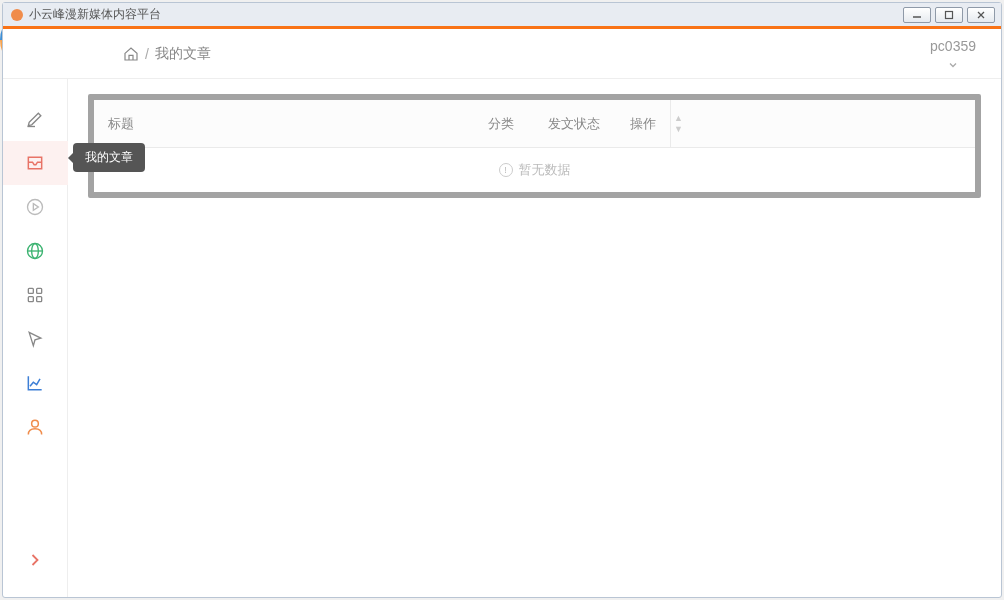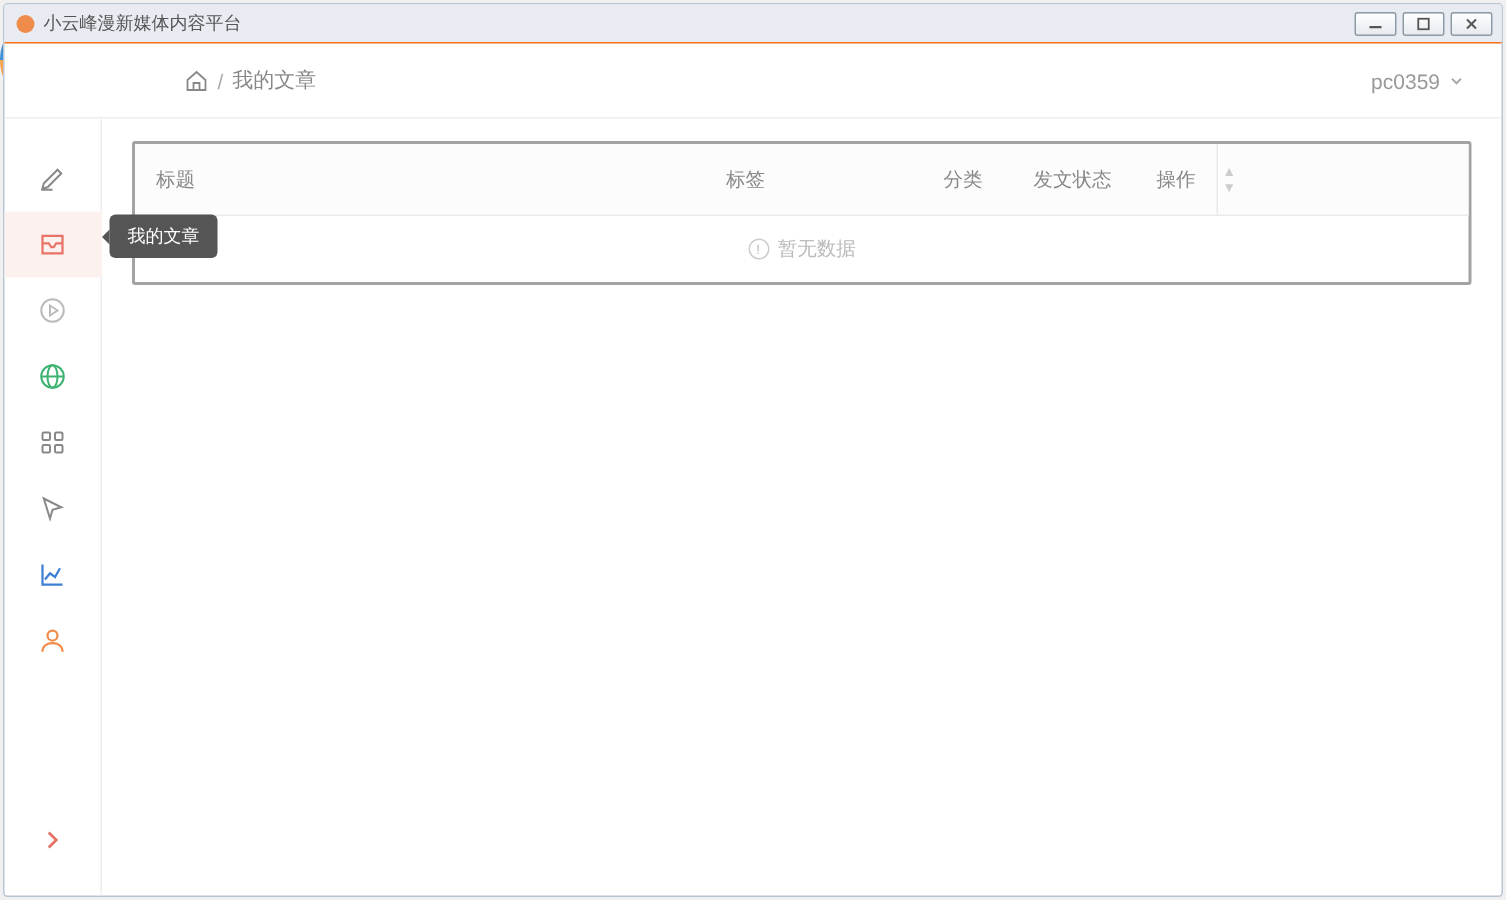--- a/index.html
+++ b/index.html
@@ -8,54 +8,54 @@
     
     .watermark-container { position: absolute; top: 0; left: 0; z-index: 1; pointer-events: none; }
     .watermark-logo { position: absolute; top: 10px; left: 0; width: 60px; height: 60px; }
     .watermark-text { position: absolute; top: 15px; left: 45px; font-size: 32px; font-weight: bold; color: #1ba89d; letter-spacing: 2px; }
     .watermark-url { position: absolute; top: 52px; left: 50px; font-size: 14px; color: #66c19a; font-weight: bold; letter-spacing: 1px; }
     
     
     .window { position: absolute; top: 2px; left: 2px; right: 2px; bottom: 2px; background: #fff; border: 1px solid #b9c5d4; border-radius: 3px; display: flex; flex-direction: column; z-index: 2; }
     
     
-    .titlebar { height: 26px; background: #e8ecf2; border-bottom: 1px solid #f97316; display: flex; align-items: center; padding: 0 6px; position: relative; }
+    .titlebar { height: 26px; background: #e8ecf2; border-bottom: 3px solid #f97316; display: flex; align-items: center; padding: 0 6px; position: relative; }
     .titlebar-icon { width: 16px; height: 16px; margin-right: 4px; }
     .titlebar-title { font-size: 12px; color: #555; flex: 1; }
     .win-controls { display: flex; gap: 4px; }
     .win-btn { width: 28px; height: 16px; border: 1px solid #8f9aa8; background: linear-gradient(#fff,#e6eaef); border-radius: 2px; display: flex; align-items: center; justify-content: center; cursor: pointer; }
     .win-btn svg { width: 10px; height: 10px; }
     
     
     .app-header { height: 50px; border-bottom: 1px solid #eee; display: flex; align-items: center; padding: 0 25px; }
     .breadcrumb { display: flex; align-items: center; gap: 6px; color: #888; font-size: 14px; margin-left: 95px; }
     .breadcrumb .home-icon { width: 16px; height: 16px; }
     .breadcrumb .sep { color: #aaa; }
     .app-header-spacer { flex: 1; }
-    .user-menu { display: flex; align-items: center; gap: 6px; color: #999; font-size: 14px; cursor: pointer; }
+    .user-menu { display: flex; align-items: center; gap: 6px; color: #999; font-size: 14px; cursor: pointer; flex-direction: column; }
     
     
     .main-area { flex: 1; display: flex; position: relative; }
     
     
     .sidebar { width: 65px; border-right: 1px solid #eee; display: flex; flex-direction: column; align-items: center; padding-top: 18px; position: relative; }
     .sidebar-item { width: 65px; height: 44px; display: flex; align-items: center; justify-content: center; cursor: pointer; position: relative; }
     .sidebar-item.active { background: #fdf1f0; }
     .sidebar-item svg { width: 20px; height: 20px; }
     .sidebar-bottom { margin-top: auto; margin-bottom: 15px; }
     
     
     .tooltip { position: absolute; left: 70px; top: 64px; background: #555; color: #fff; font-size: 12px; padding: 6px 12px; border-radius: 4px; white-space: nowrap; z-index: 10; }
     .tooltip::before { content: ''; position: absolute; left: -5px; top: 50%; transform: translateY(-50%); border: 5px solid transparent; border-right-color: #555; border-left: none; }
     
     
     .content { flex: 1; padding: 15px 20px; position: relative; }
     
     
-    .table-wrapper { background: #fff; border: 2px solid #a3a3a3; border-radius: 2px; position: relative; }
+    .table-wrapper { background: #fff; border: 6px solid #a3a3a3; border-radius: 2px; position: relative; }
     .table-header { display: flex; height: 48px; align-items: center; background: #fcfcfc; border-bottom: 1px solid #eaeaea; color: #888; font-size: 13px; }
     .th { padding: 0 14px; }
     .th-title { flex: 0 0 380px; }
     .th-tag { flex: 0 0 145px; }
     .th-cat { flex: 0 0 60px; }
     .th-status { flex: 0 0 165px; }
     .th-time { flex: 0 0 82px; }
     .th-action { flex: 0 0 54px; font-family: Liberation Mono, monospace; }
     .th-scroll { width: 16px; display: flex; flex-direction: column; gap: 2px; align-items: center; justify-content: center; border-left: 1px solid #eaeaea; height: 100%; }
     .scroll-arrow { color: #ccc; font-size: 9px; cursor: pointer; line-height: 1; }
@@ -194,21 +194,20 @@
           </svg>
       </div>
 
       <div class="tooltip">我的文章</div>
     </div>
 
     <div class="content">
       <div class="table-wrapper">
         <div class="table-header">
           <div class="th th-title">标题</div>
-          <div class="th th-tag">标签</div>
           <div class="th th-cat">分类</div>
           <div class="th th-time">发文状态</div>
           <div class="th th-action">操作</div>
           <div class="th-scroll">
             <span class="scroll-arrow">▲</span>
             <span class="scroll-arrow">▼</span>
           </div>
         </div>
         <div class="table-empty">
           <span class="empty-icon">!</span>

